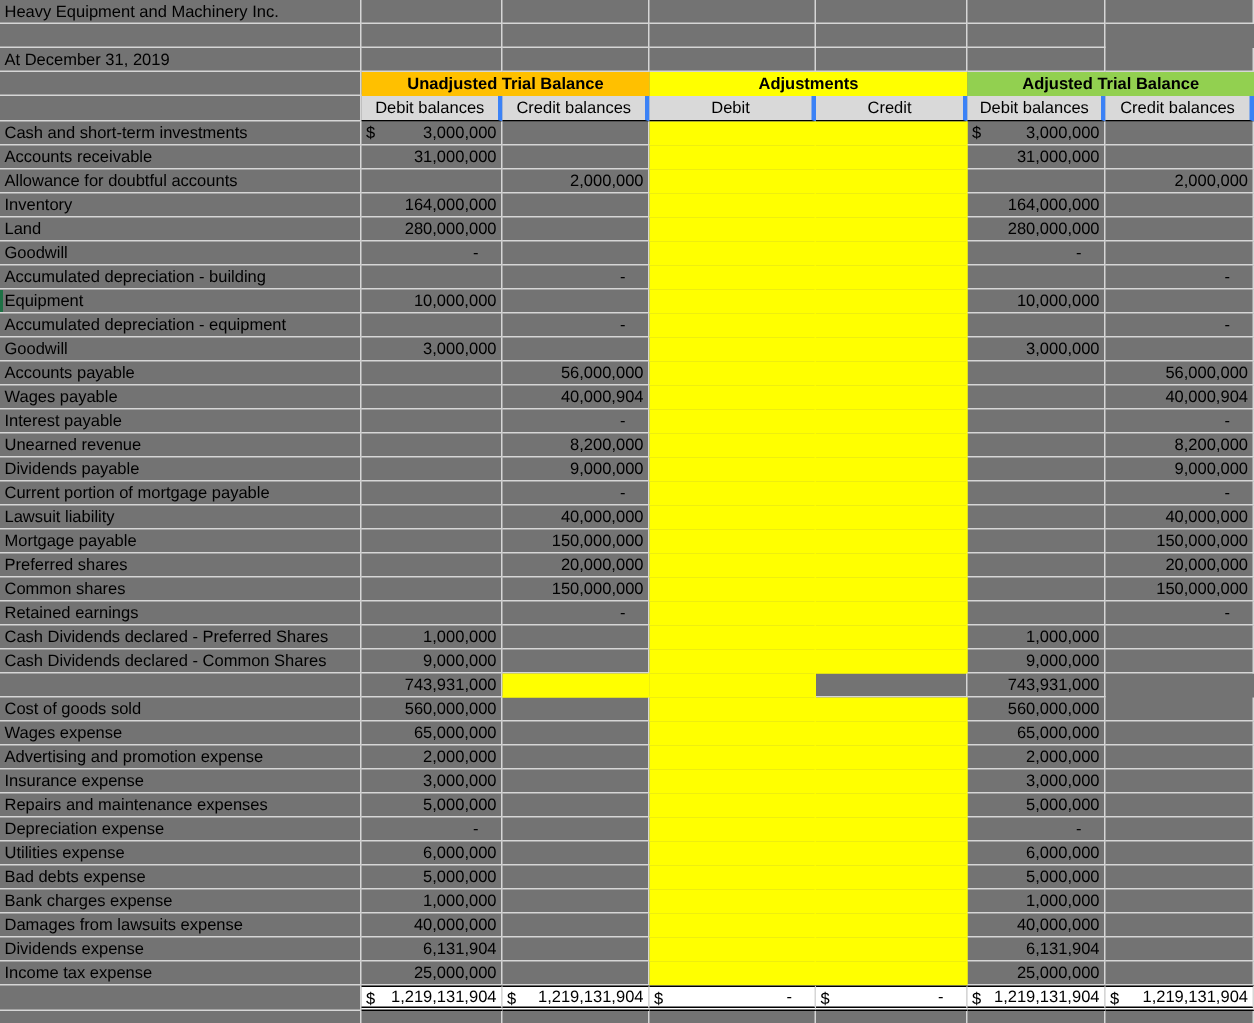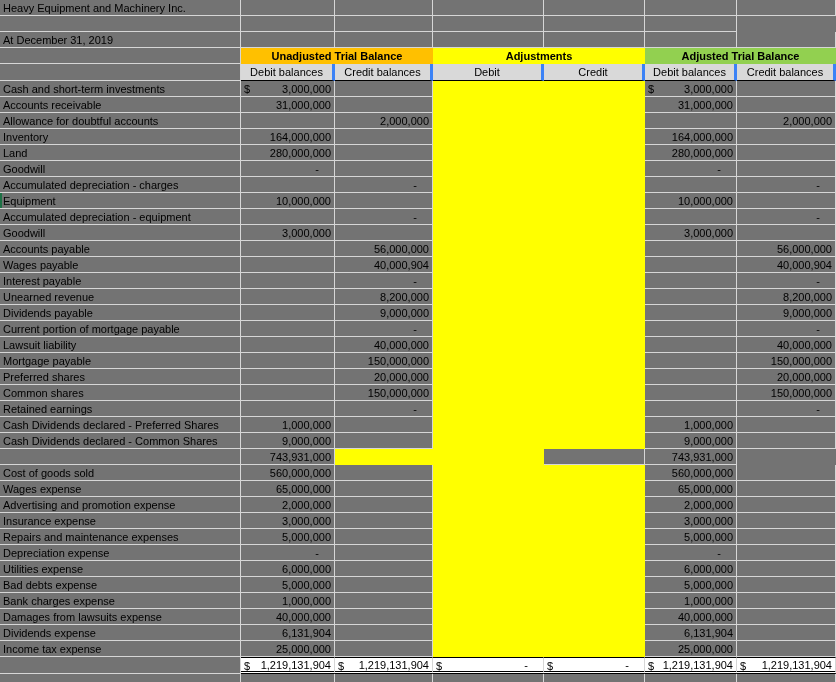--- a/index.html
+++ b/index.html
@@ -219,21 +219,21 @@
         <div class="cell num">
           <span class="cur"></span>
           <span class="val dash">-</span>
         </div>
         <div class="cell num">
           <span class="val"></span>
         </div>
       </div>
 
       <div class="grid-row drow">
-        <div class="cell acct">Accumulated depreciation - charges</div>
+        <div class="cell acct">Accumulated depreciation - building</div>
         <div class="cell num">
           <span class="cur"></span>
           <span class="val"></span>
         </div>
         <div class="cell num">
           <span class="val dash">-</span>
         </div>
         <div class="cell adjcell"></div>
         <div class="cell adjcell"></div>
         <div class="cell num">

